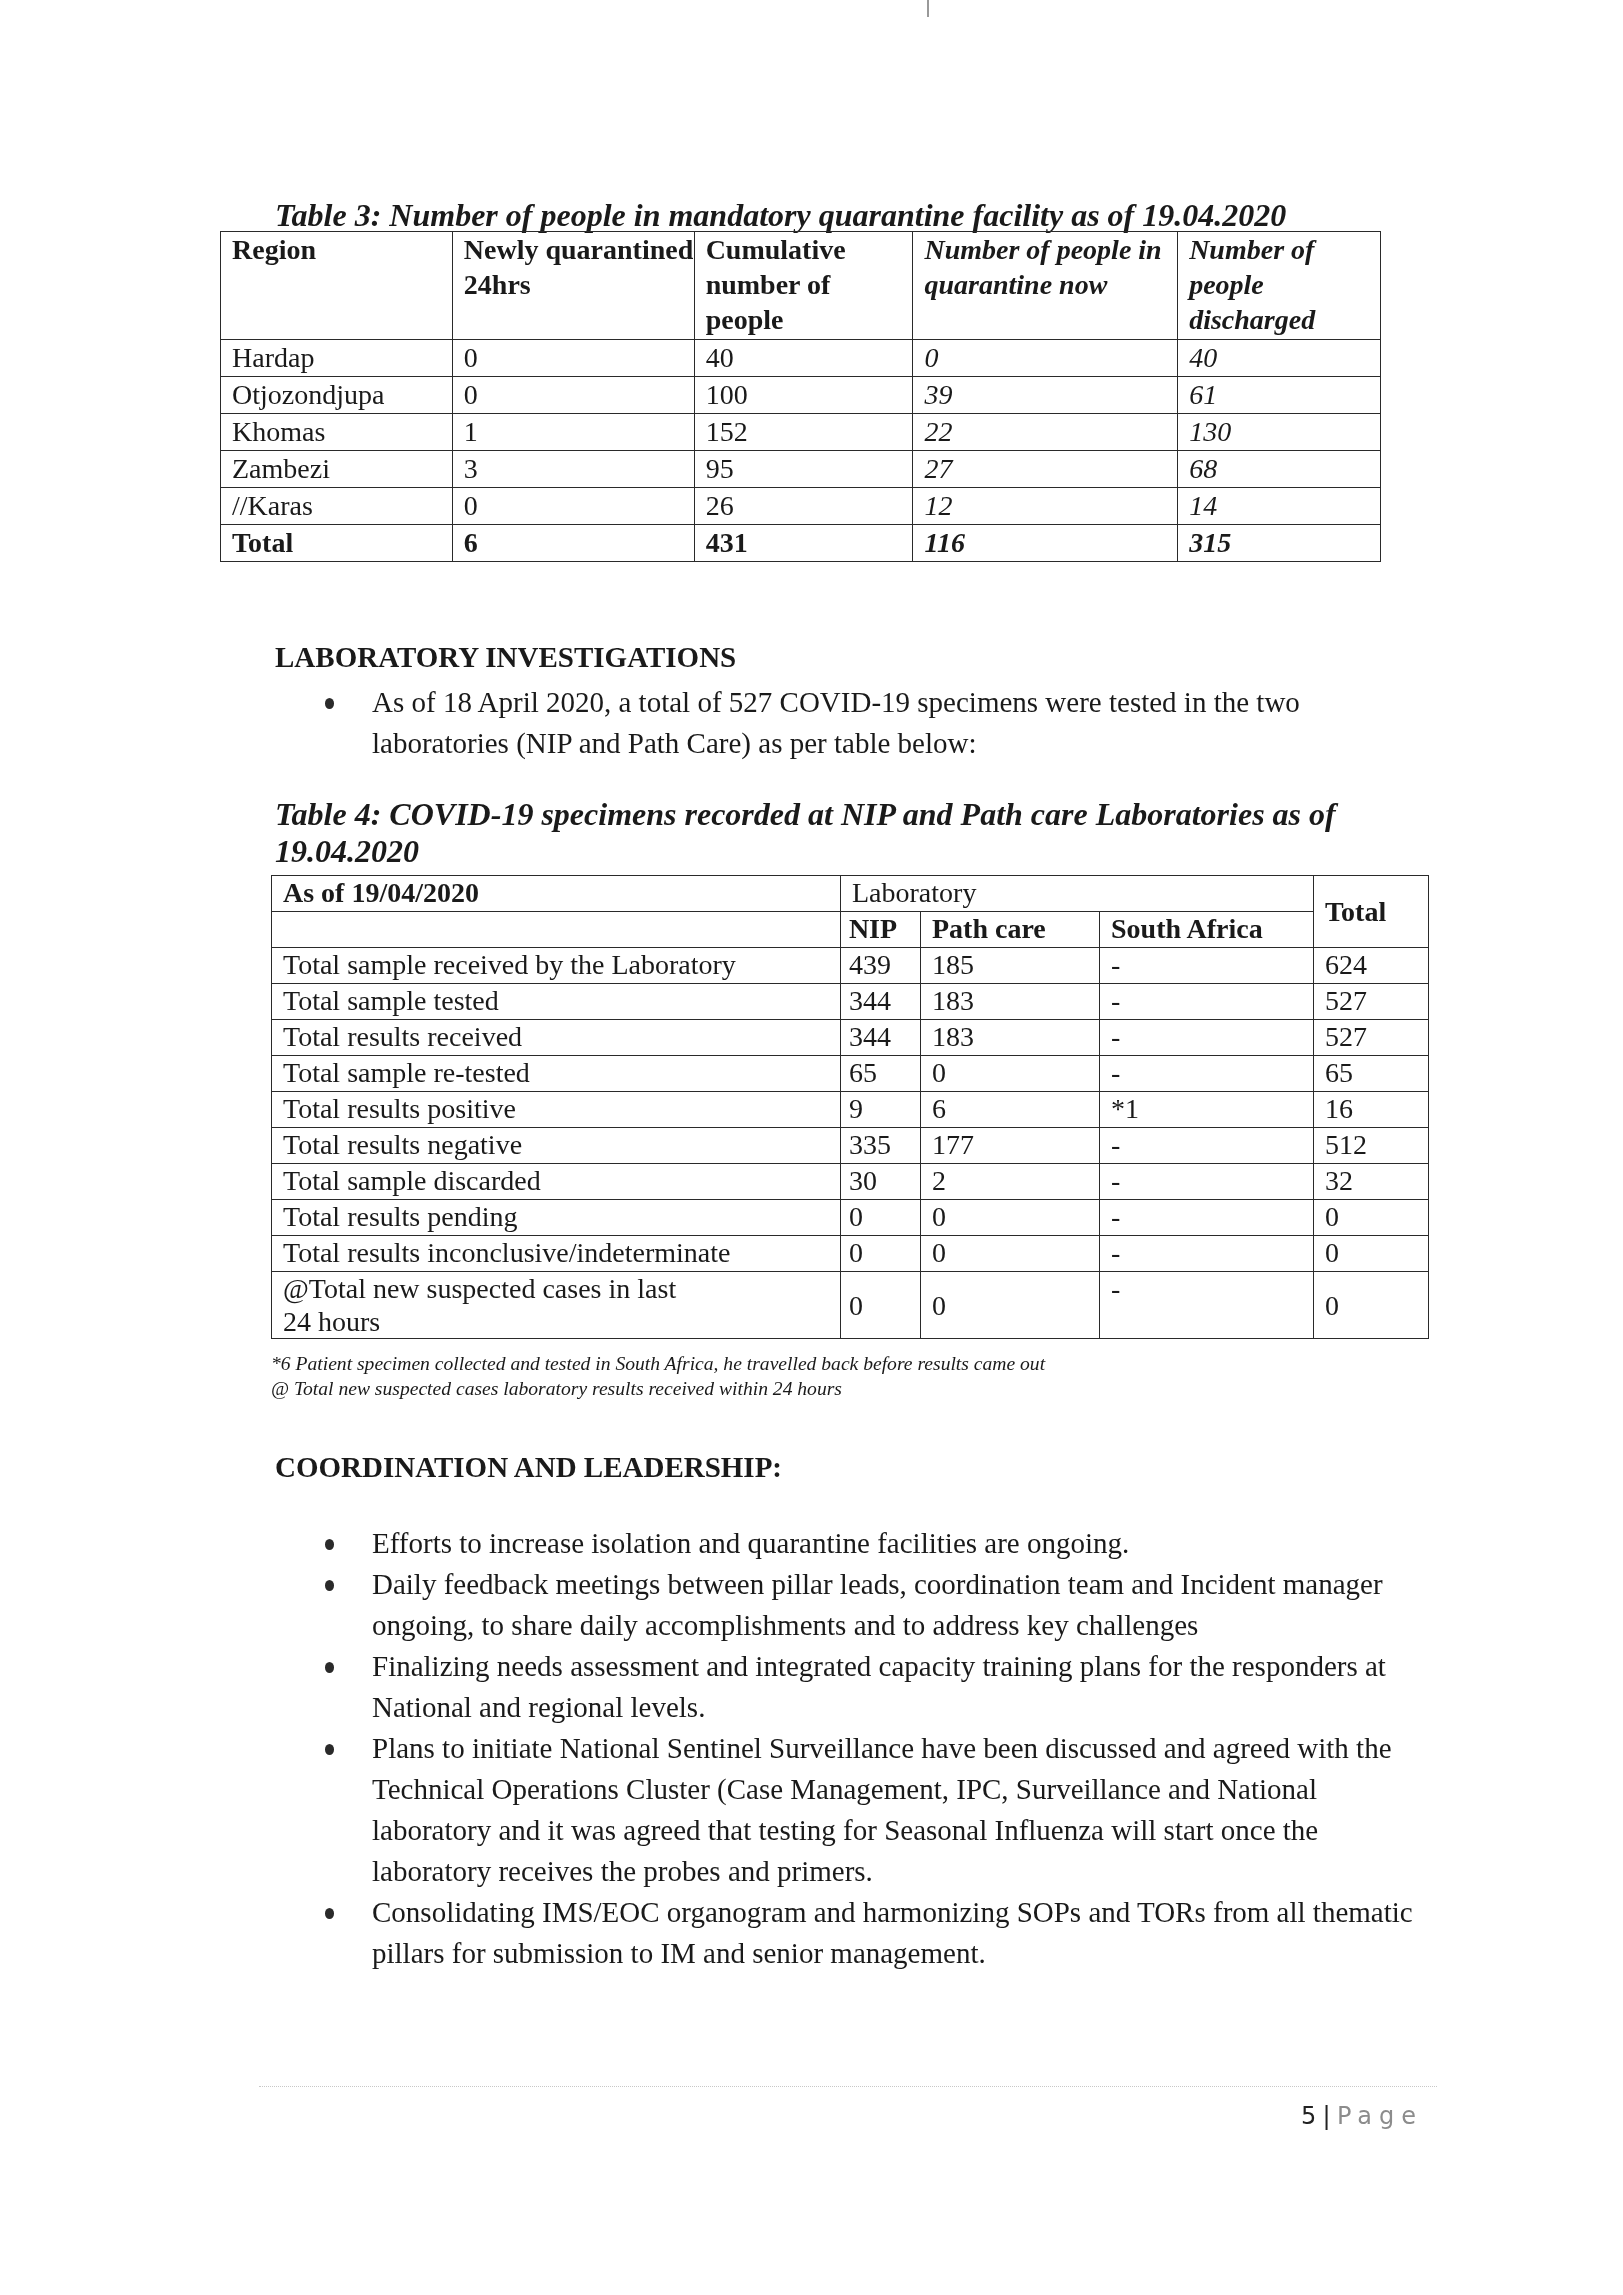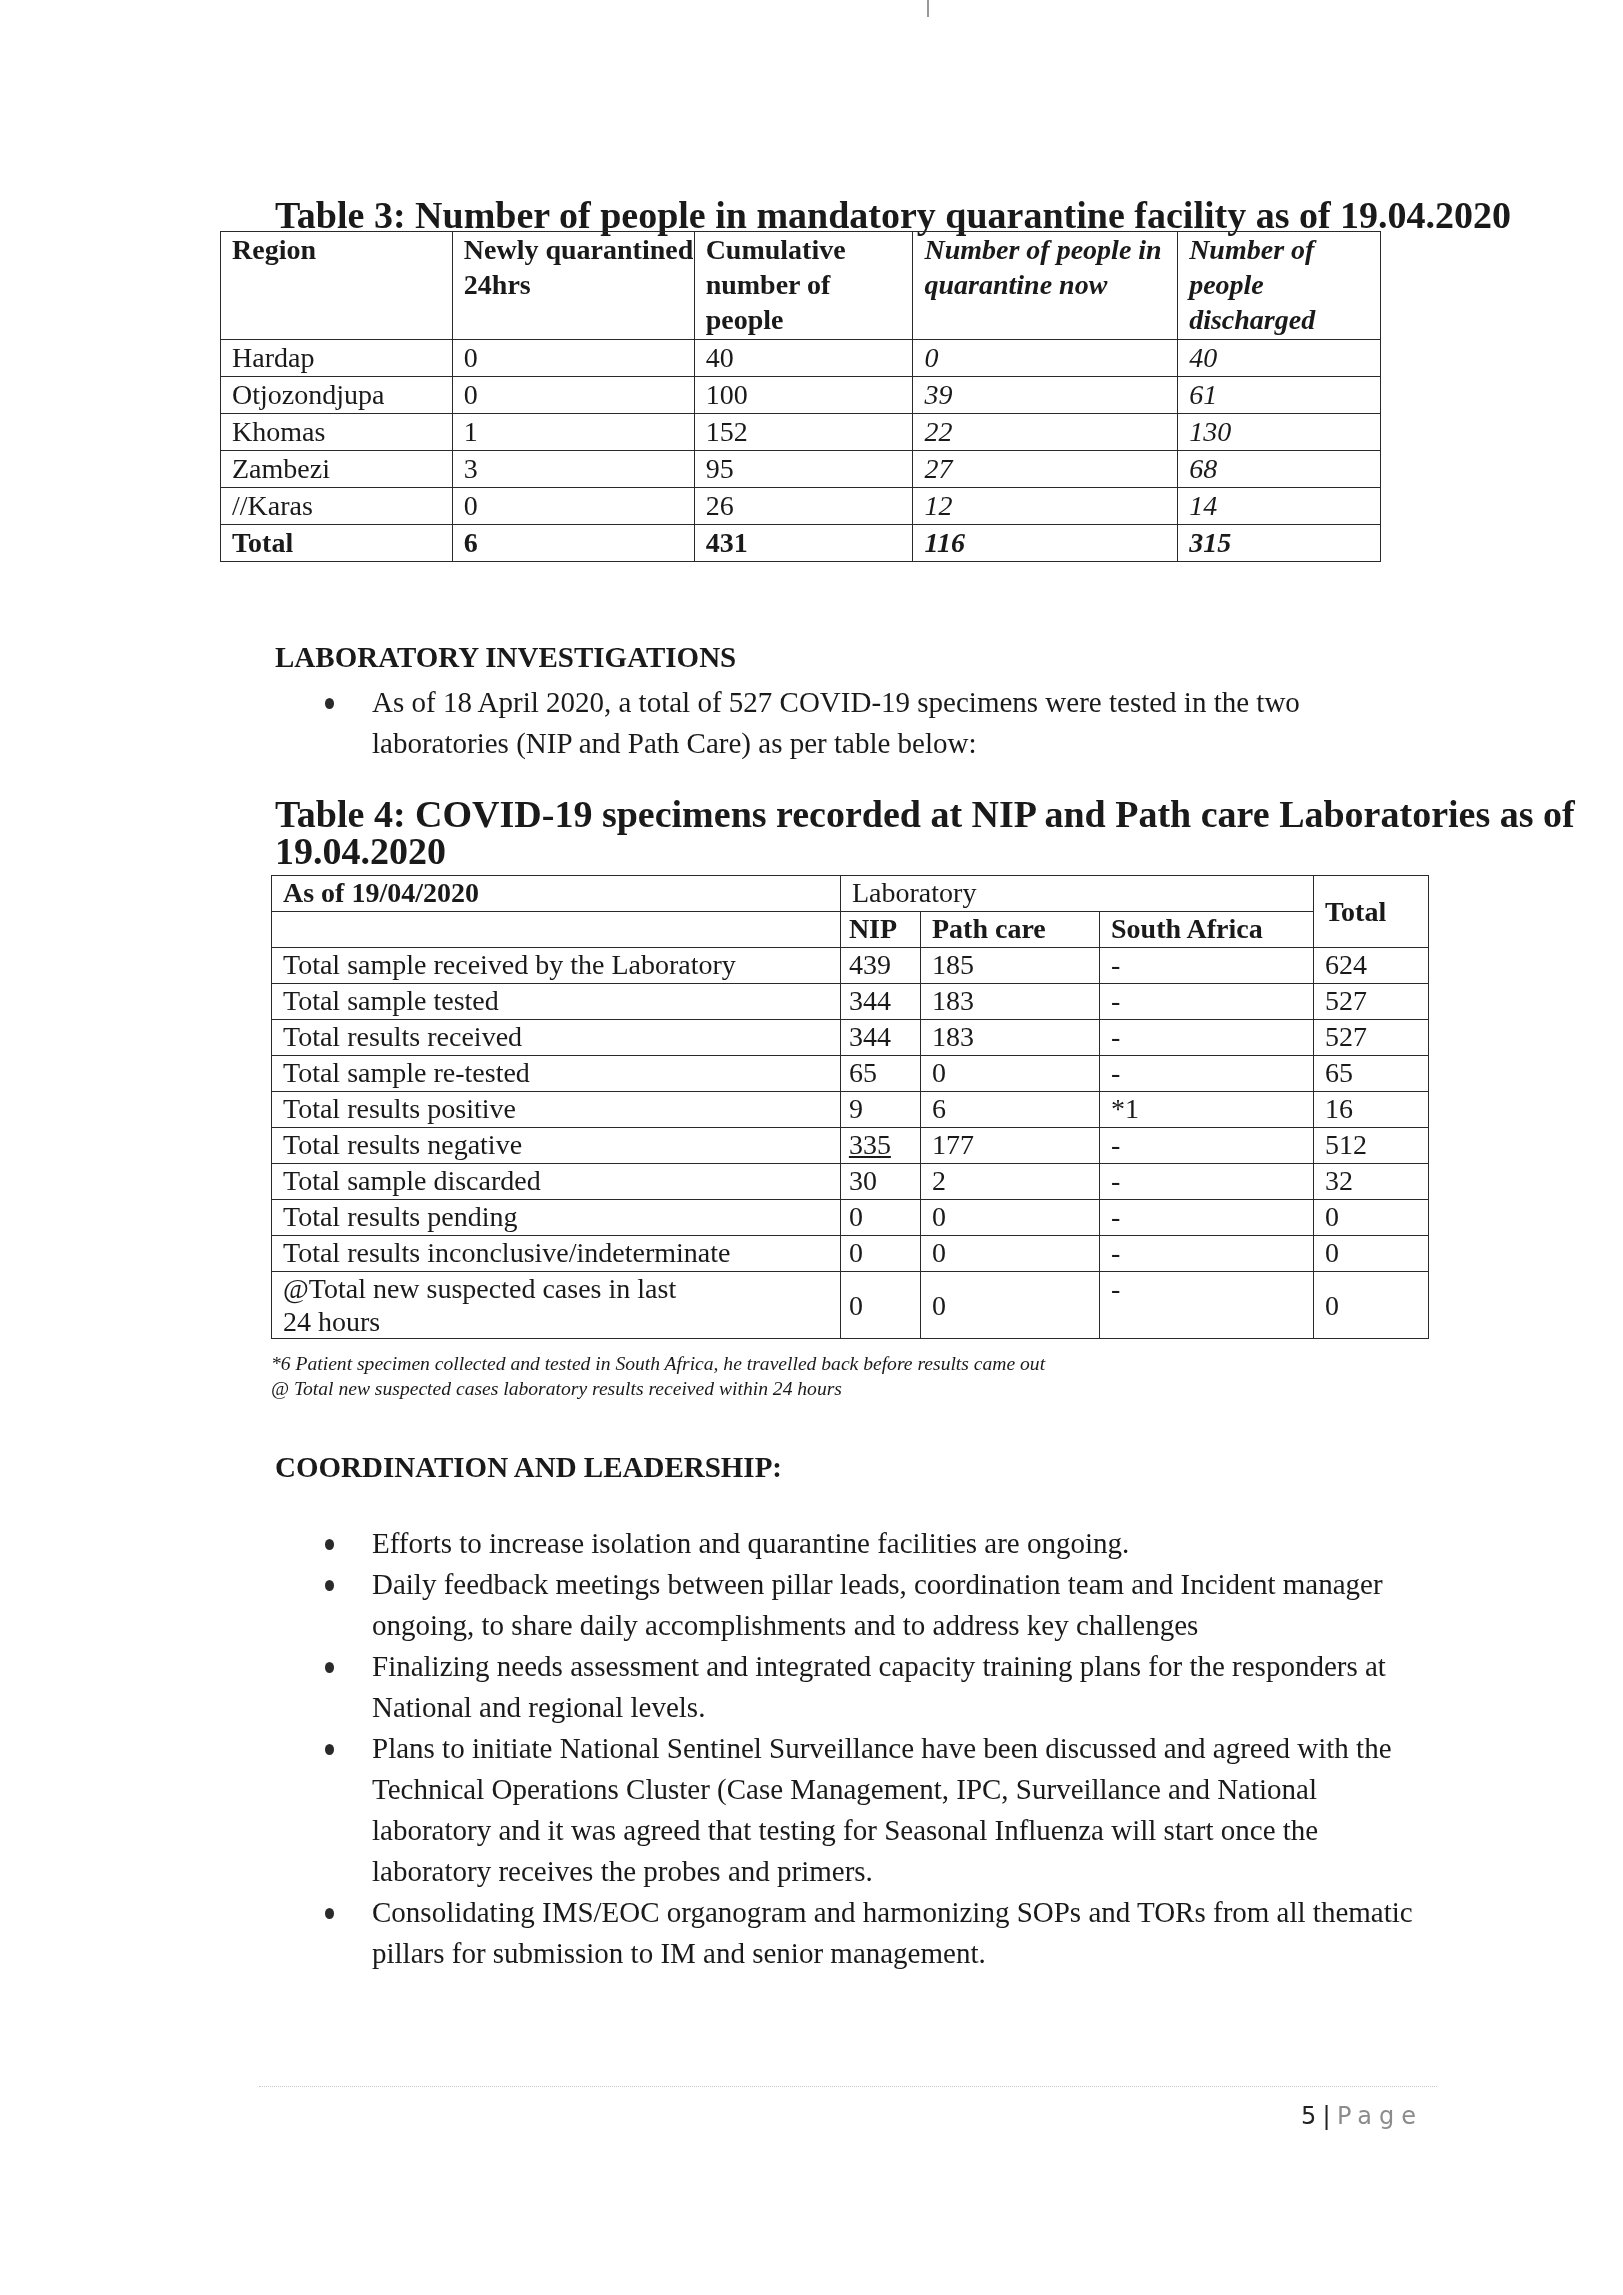--- a/index.html
+++ b/index.html
@@ -3,21 +3,21 @@
   <meta charset="utf-8">
   <style>
     html, body { margin: 0; padding: 0; background: #ffffff; }
     body {
       width: 1623px; height: 2295px; position: relative; overflow: hidden;
       font-family: "Liberation Serif", "DejaVu Serif", serif;
       color: #1a1a1a;
     }
     .abs { position: absolute; }
     .caption {
-      font-weight: bold; font-size: 38px; line-height: 35px;
+      font-style: italic; font-weight: bold; font-size: 32px; line-height: 35px;
     }
     table { border-collapse: collapse; position: absolute; }
     td, th {
       border: 1.6px solid #2a2a2a; font-weight: normal; text-align: left;
       vertical-align: top; padding: 0 0 0 11px; font-size: 28px; line-height: 35px;
     }
     #t3 th { font-weight: bold; vertical-align: top; padding-top: 0; }
     #t3 th.it { font-style: italic; }
     #t3 td.it { font-style: italic; }
     #t3 tr.total td { font-weight: bold; }
@@ -174,21 +174,21 @@
   </tr>
   <tr>
     <td>Total results positive</td>
     <td style="padding-left:7.9px;">9</td>
     <td>6</td>
     <td>*1</td>
     <td>16</td>
   </tr>
   <tr>
     <td>Total results negative</td>
-    <td style="padding-left:7.9px;text-decoration:underline;">335</td>
+    <td style="padding-left:7.9px;">335</td>
     <td>177</td>
     <td>-</td>
     <td>512</td>
   </tr>
   <tr>
     <td>Total sample discarded</td>
     <td style="padding-left:7.9px;">30</td>
     <td>2</td>
     <td>-</td>
     <td>32</td>

